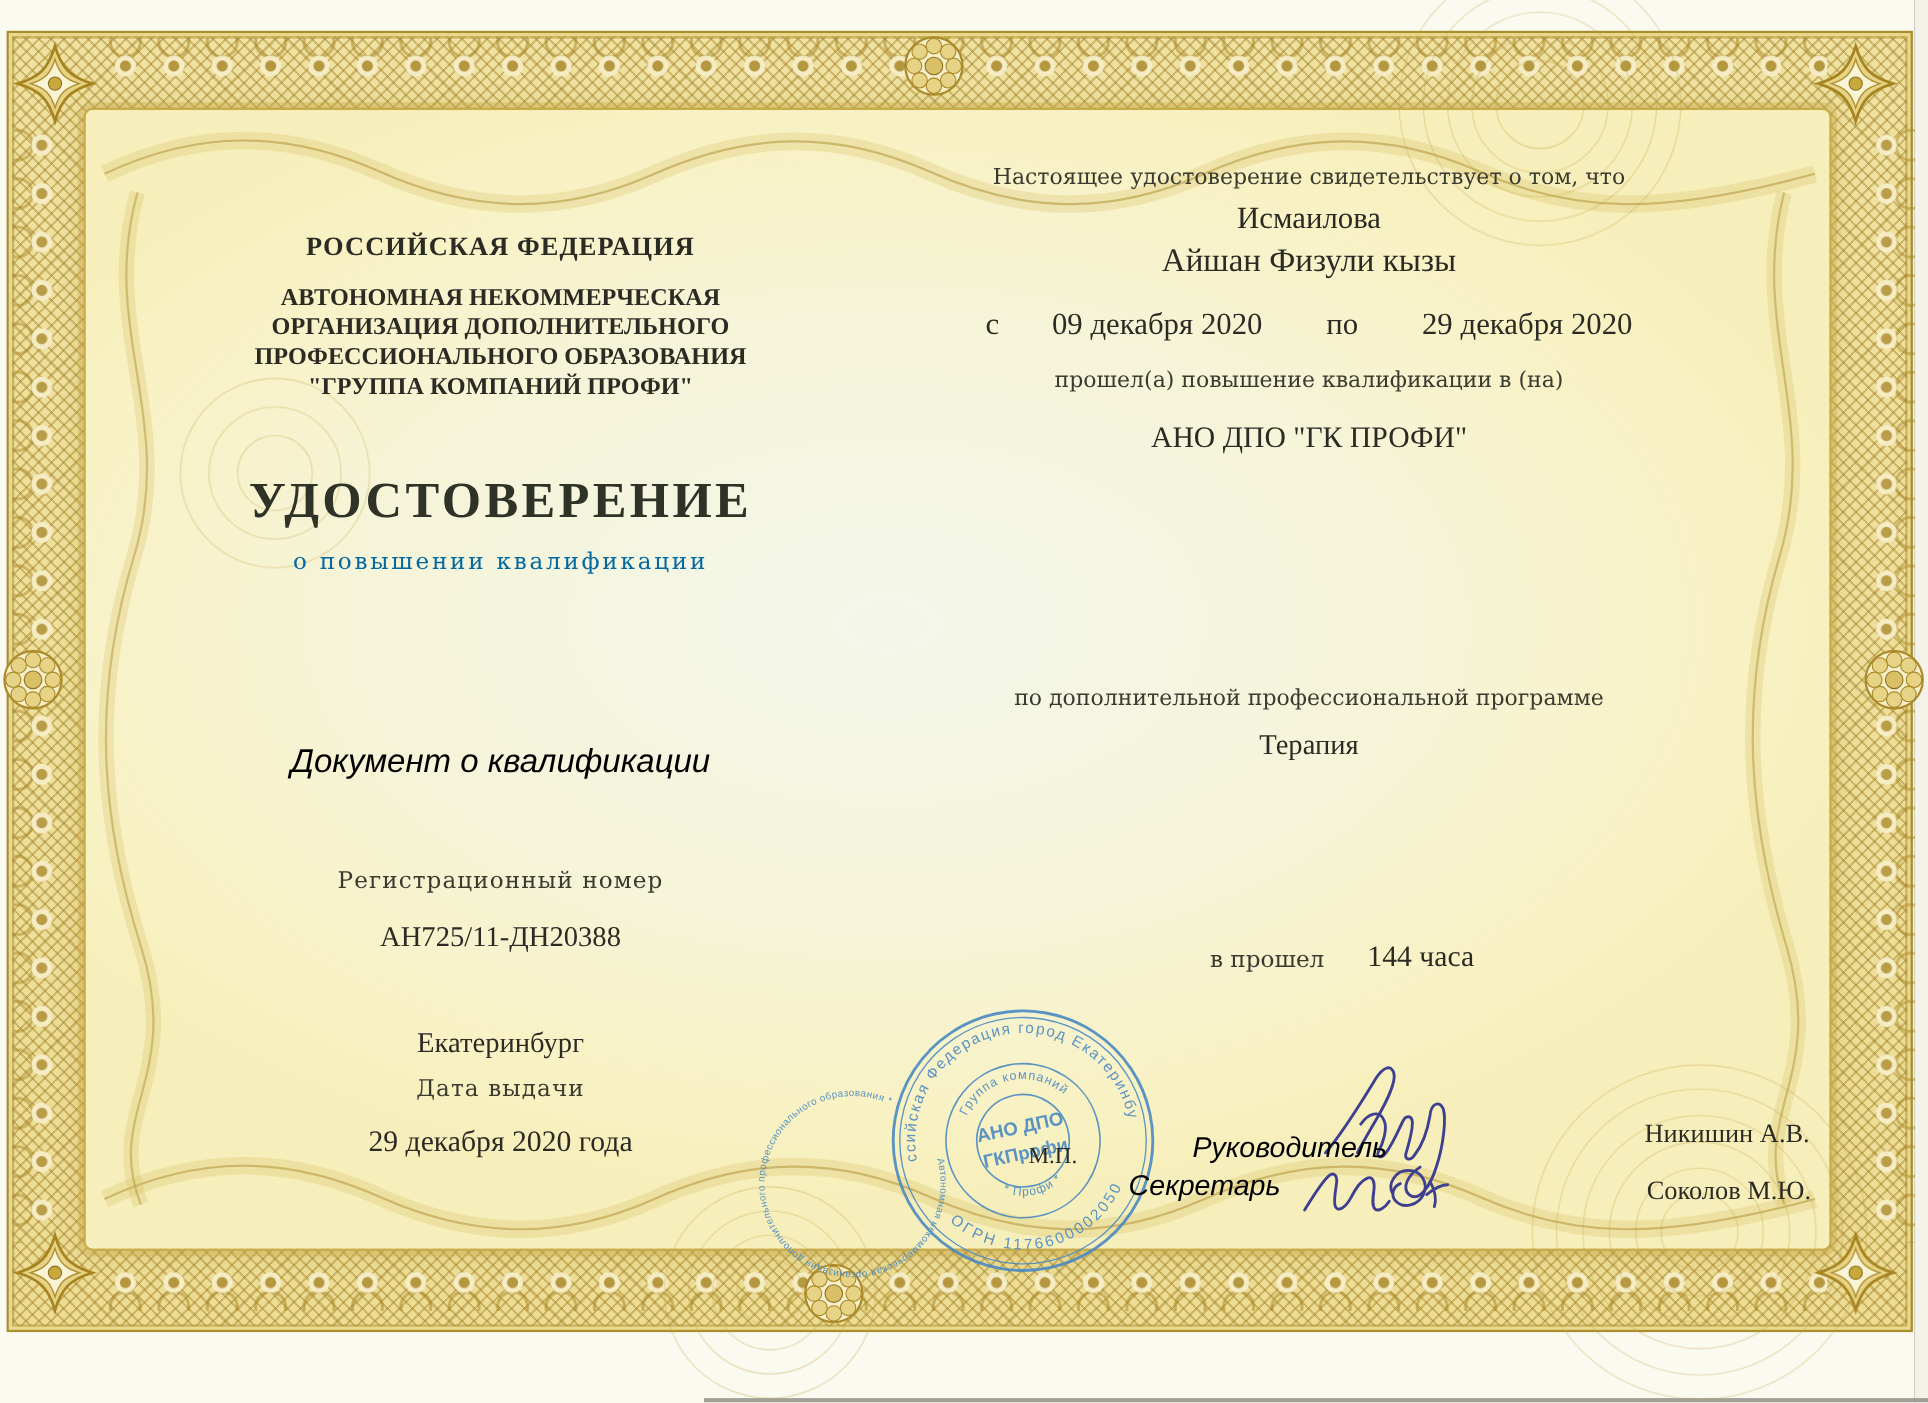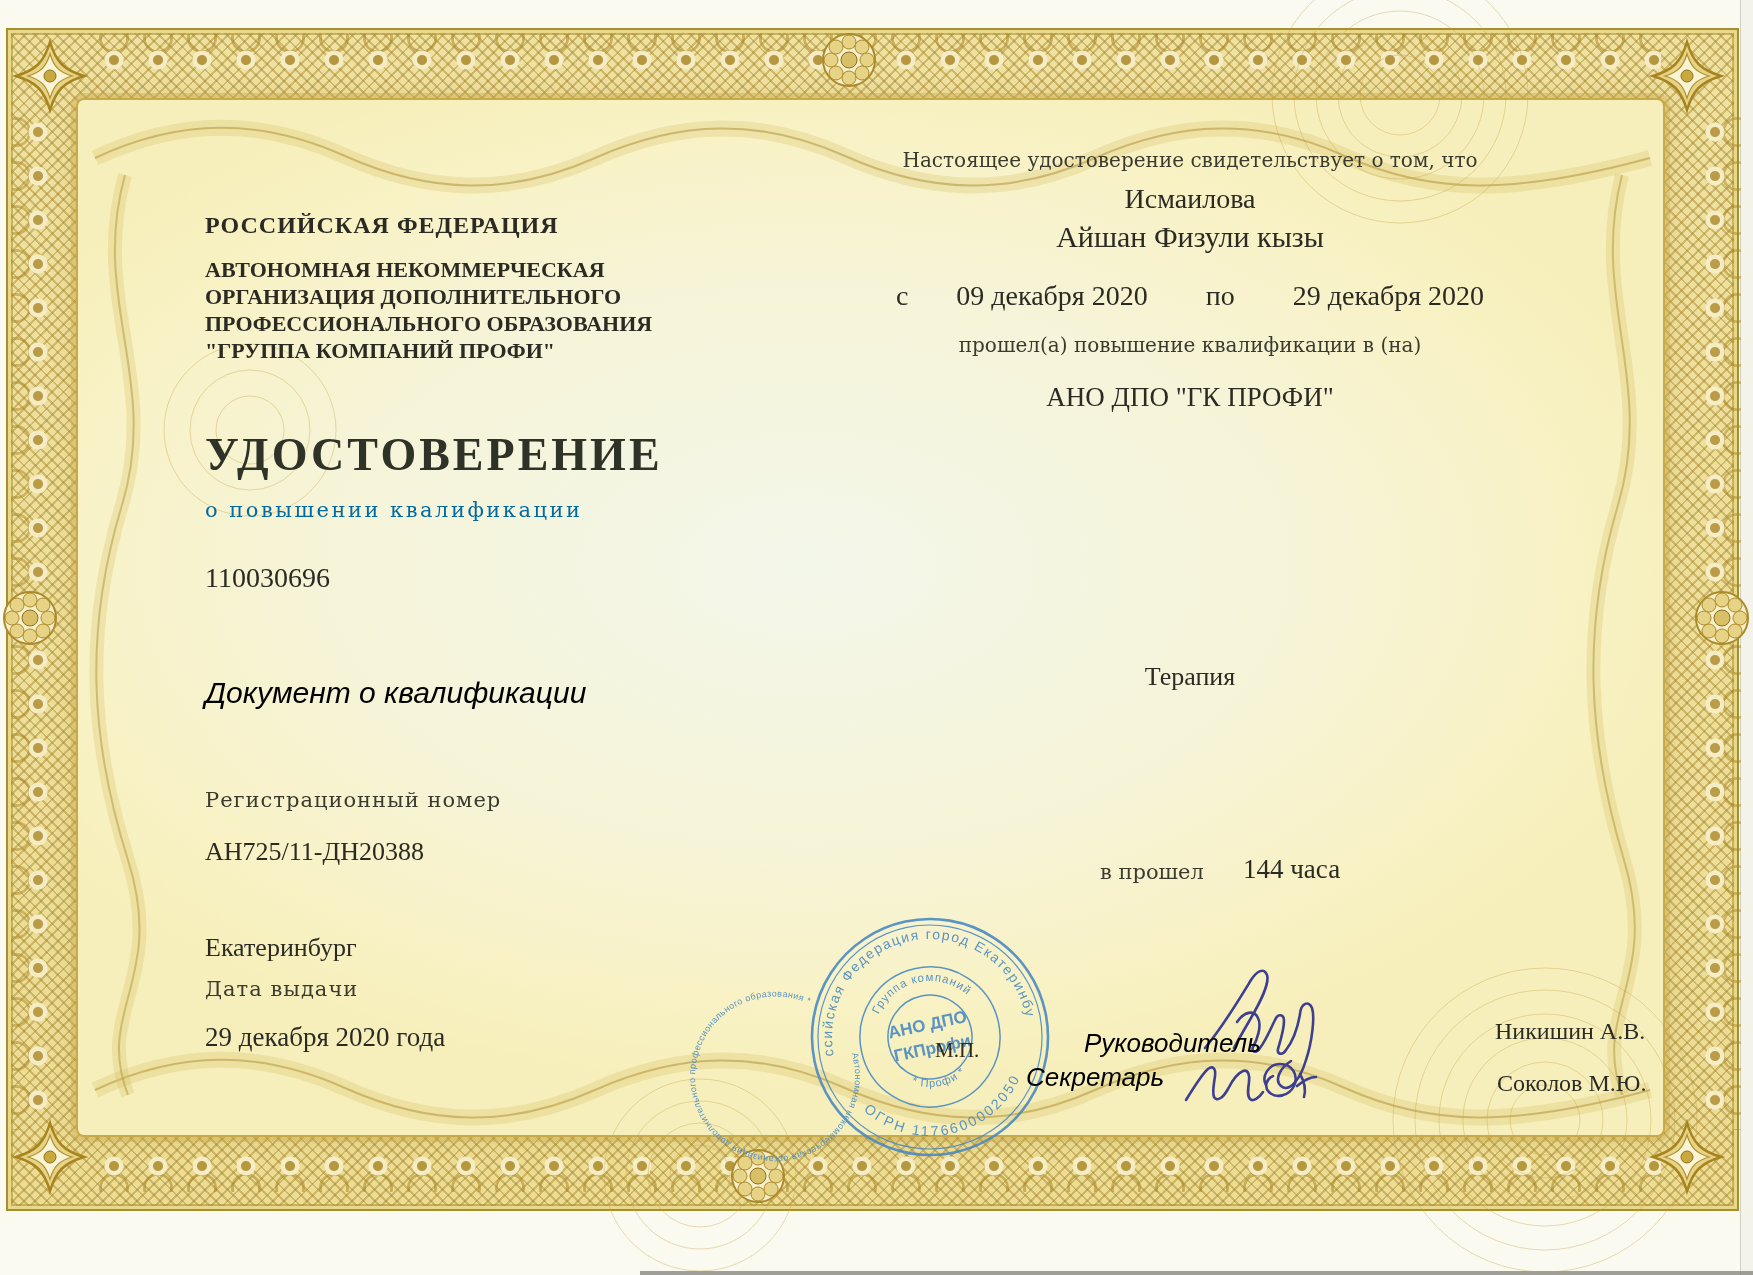--- a/index.html
+++ b/index.html
@@ -46,21 +46,21 @@
     background-size:44px 44px;background-repeat:repeat-y;
   }
   .lace-left{left:12px;}
   .lace-right{left:1697px;transform:scaleX(-1);}
   .deco{position:absolute;inset:0;z-index:2;pointer-events:none;}
   
   .edge-right{position:absolute;right:0;top:0;width:12px;height:1275px;background:#f3f3ea;border-left:1px solid #cfcfc3;}
   .edge-bottom{position:absolute;left:640px;bottom:0;width:1113px;height:4px;background:#80807a;opacity:.75;}
   
   .t{position:absolute;z-index:3;white-space:nowrap;}
-  .cl{left:205px;width:500px;text-align:left;}
+  .cl{left:205px;width:500px;text-align:center;}
   .cr{left:880px;width:620px;text-align:center;}
   .bold{font-weight:700;}
   .lab{font-family:"DejaVu Serif",serif;color:#3a3a2f;}
   .script{font-family:Liberation Sans, sans-serif;font-style:italic;color:#000000;}
   .title{font-size:46px;font-weight:700;letter-spacing:3px;color:#2f3227;}
   .period{display:flex;justify-content:center;gap:0;}
   .period span{display:inline-block;}
 </style>
 </head>
 <body>
@@ -204,21 +204,20 @@
 
   <div class="t cl bold" style="top:212px;font-size:24px;letter-spacing:1px;">РОССИЙСКАЯ ФЕДЕРАЦИЯ</div>
   <div class="t cl bold" style="top:257px;font-size:22px;">АВТОНОМНАЯ НЕКОММЕРЧЕСКАЯ</div>
   <div class="t cl bold" style="top:284px;font-size:22px;">ОРГАНИЗАЦИЯ ДОПОЛНИТЕЛЬНОГО</div>
   <div class="t cl bold" style="top:311px;font-size:22px;">ПРОФЕССИОНАЛЬНОГО ОБРАЗОВАНИЯ</div>
   <div class="t cl bold" style="top:338px;font-size:22px;">"ГРУППА КОМПАНИЙ ПРОФИ"</div>
 
   <div class="t cl title" style="top:428px;">УДОСТОВЕРЕНИЕ</div>
   <div class="t cl lab" style="top:498px;font-size:21px;letter-spacing:2.5px;color:#0369a1;">о повышении квалификации</div>
 
-  <div class="t cl" style="top:562px;font-size:28px;">110030696</div>
 
   <div class="t cl script" style="top:676px;font-size:30px;">Документ о квалификации</div>
 
   <div class="t cl lab" style="top:788px;font-size:21px;letter-spacing:1px;">Регистрационный номер</div>
   <div class="t cl" style="top:837px;font-size:26px;">АН725/11-ДН20388</div>
 
   <div class="t cl" style="top:933px;font-size:26px;">Екатеринбург</div>
 
   <div class="t cl lab" style="top:977px;font-size:21px;letter-spacing:1px;">Дата выдачи</div>
   <div class="t cl" style="top:1022px;font-size:27px;">29 декабря 2020 года</div>
@@ -233,20 +232,21 @@
     <span>09 декабря 2020</span>
     <span style="width:58px;"></span>
     <span>по</span>
     <span style="width:58px;"></span>
     <span>29 декабря 2020</span>
   </div>
 
   <div class="t cr lab" style="top:333px;font-size:20px;">прошел(а) повышение квалификации в (на)</div>
   <div class="t cr" style="top:382px;font-size:27px;">АНО ДПО "ГК ПРОФИ"</div>
 
+  <div class="t cr lab" style="top:622px;font-size:20px;">по дополнительной профессиональной программе</div>
   <div class="t cr" style="top:662px;font-size:26px;">Терапия</div>
 
   <div class="t lab" style="left:1100px;top:860px;font-size:21px;">в прошел</div>
   <div class="t" style="left:1243px;top:854px;font-size:27px;">144 часа</div>
 
   <div class="t" style="left:935px;top:1038px;font-size:21px;z-index:4;">М.П.</div>
   <div class="t script" style="left:1084px;top:1008px;font-size:26px;z-index:4;margin-top:20px;">Руководитель</div>
   <div class="t script" style="left:1026px;top:1062px;font-size:26px;z-index:4;">Секретарь</div>
   <div class="t" style="left:1495px;top:1018px;font-size:24px;">Никишин А.В.</div>
   <div class="t" style="left:1497px;top:1070px;font-size:24px;">Соколов М.Ю.</div>

